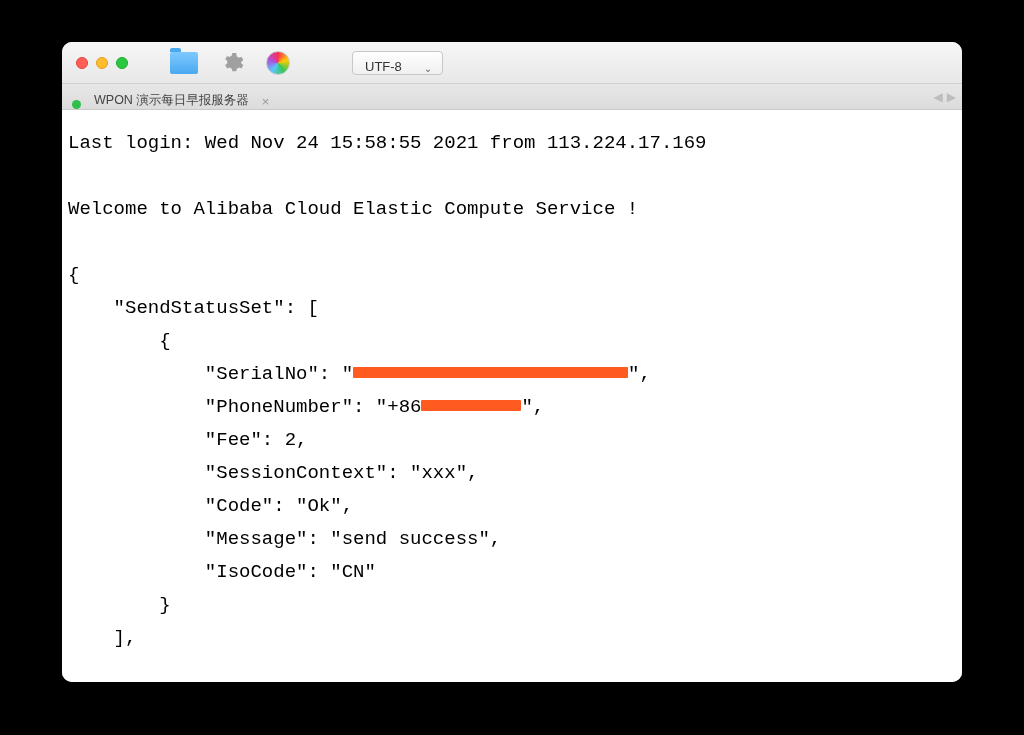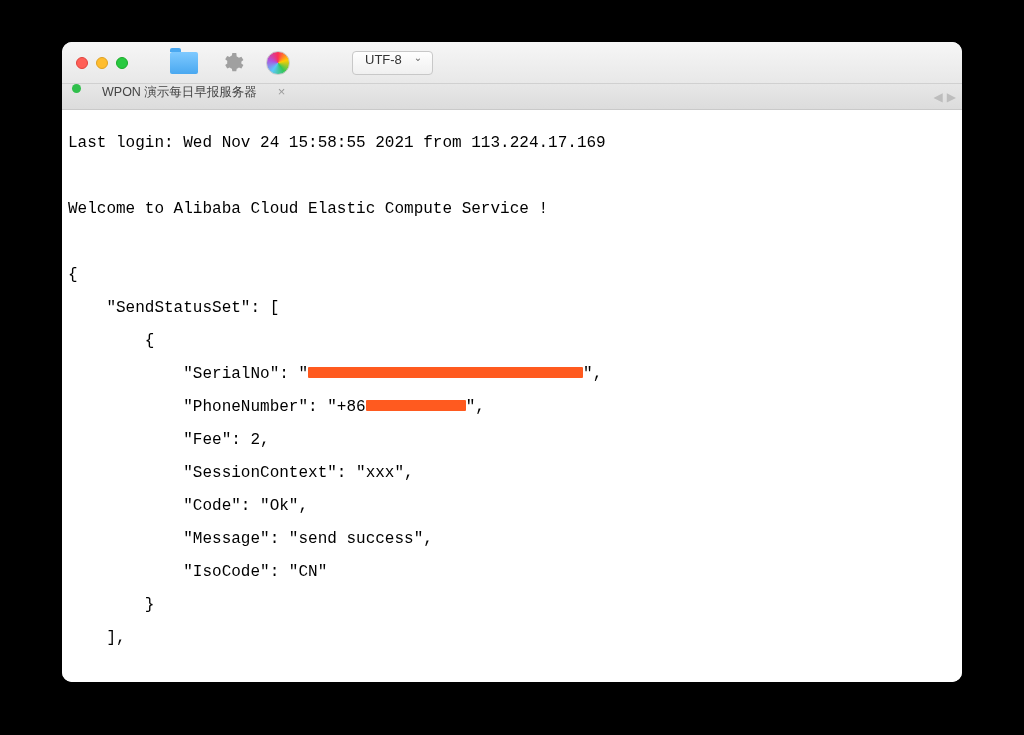--- a/index.html
+++ b/index.html
@@ -54,54 +54,54 @@
     .icon-color {
       width: 24px; height: 24px; border-radius: 50%;
       background: conic-gradient(#ff2d55,#ffcc00,#34c759,#5ac8fa,#af52de,#ff2d55);
       border: 1px solid #ccc;
     }
     .encoding-select {
       height: 24px;
       border: 1px solid #c8c8c8;
       border-radius: 4px;
       background: linear-gradient(to bottom,#fefefe,#f0f0f0);
-      display: flex; align-items: flex-start;
+      display: flex; align-items: flex-end;
       padding: 0 10px 0 12px;
       font-size: 13px; color: #333;
-      gap: 12px;
+      gap: 22px;
     }
     .encoding-select .chev { font-size: 10px; color: #666; }
     .tabbar {
       height: 26px;
       background: linear-gradient(to bottom,#e7e7e7,#dcdcdc);
       border-bottom: 1px solid #c9c9c9;
       display: flex;
       align-items: stretch;
       position: relative;
     }
     .tab {
-      display: flex; align-items: flex-start;
+      display: flex; align-items: flex-end;
       padding: 0 10px;
       font-size: 12.5px;
       color: #444;
-      gap: 21px;
+      gap: 13px;
     }
     .tab .dot { width: 9px; height: 9px; border-radius: 50%; background: #2fbf4b; }
     .tab .close { color: #9a9a9a; font-size: 13px; }
     .tabbar-right {
       position: absolute; right: 6px; top: 0; bottom: 0;
       display: flex; align-items: center; gap: 4px;
       color: #bdbdbd; font-size: 12px;
     }
     .terminal {
       flex: 1;
       background: #fff;
       padding: 8px 6px;
       font-family: Menlo, Monaco, "Courier New", monospace;
-      font-size: 16px;
+      font-size: 19px;
       line-height: 16.5px;
       color: #000;
       white-space: pre;
       overflow: hidden;
       position: relative;
     }
     .line { display: block; min-height: 16.5px; }
     .redact {
       display: inline-block;
       height: 11px;

